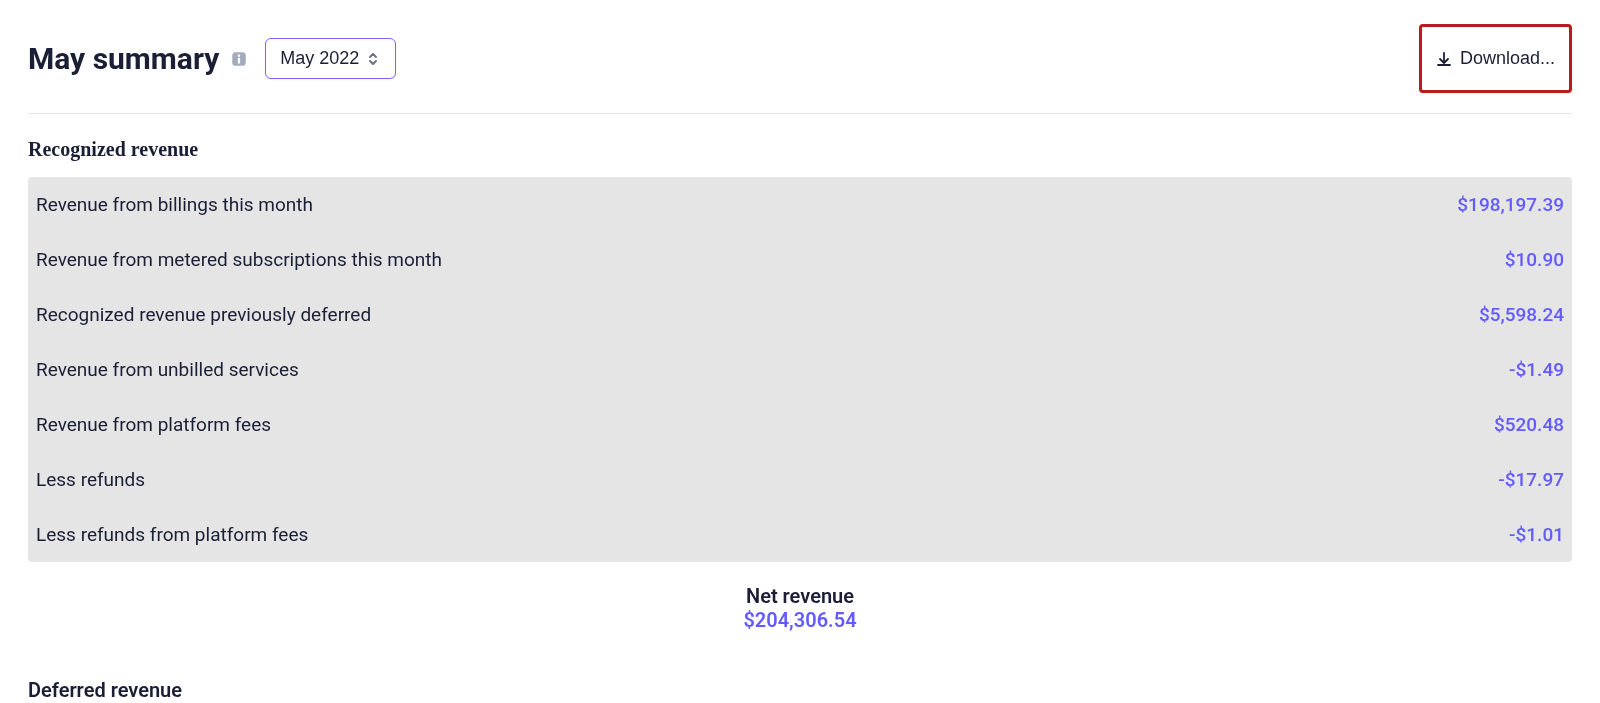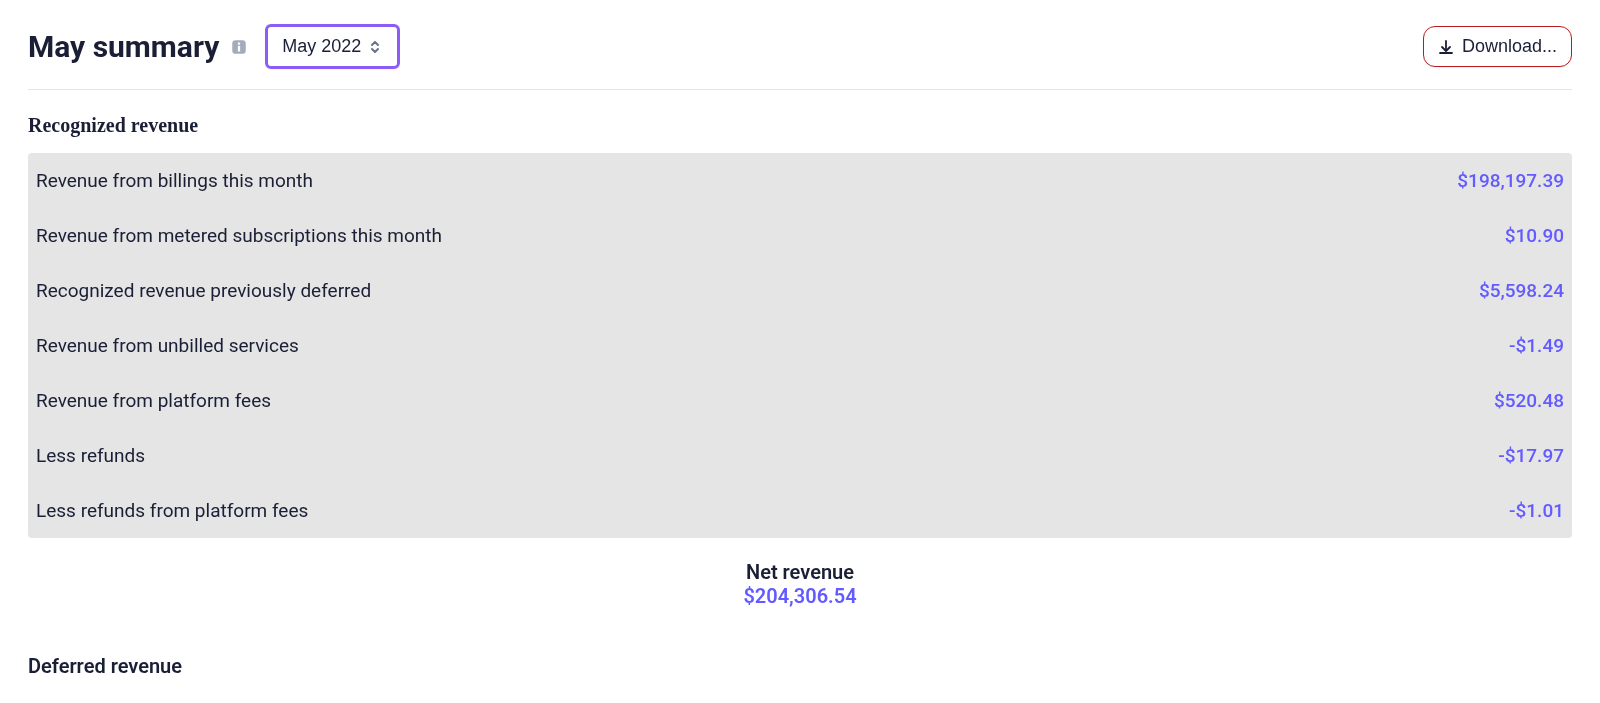--- a/index.html
+++ b/index.html
@@ -45,43 +45,43 @@
     }
     .info-icon svg {
       width: 18px;
       height: 18px;
     }
     .month-selector {
       display: flex;
       align-items: center;
       gap: 8px;
       background: #ffffff;
-      border: 3px solid #8b5cf6;
+      border: 1px solid #8b5cf6;
       border-radius: 6px;
       padding: 9px 14px;
       font-size: 18px;
       font-weight: 500;
       color: #1a1f36;
       cursor: pointer;
       box-shadow: 0 1px 1px rgba(0,0,0,0.04);
     }
     .sort-icon {
       display: inline-flex;
       width: 14px;
       height: 16px;
       color: #697386;
     }
     .download-button {
       display: flex;
       align-items: center;
       gap: 8px;
       background: #ffffff;
-      border: 1px solid #b91c1c;
-      border-radius: 12px;
-      padding: 9px 14px;
+      border: 3px solid #b91c1c;
+      border-radius: 4px;
+      padding: 21px 14px;
       font-size: 18px;
       font-weight: 500;
       color: #1a1f36;
       cursor: pointer;
       box-shadow: 0 1px 1px rgba(0,0,0,0.04);
     }
     .download-icon {
       display: inline-flex;
       width: 16px;
       height: 16px;

